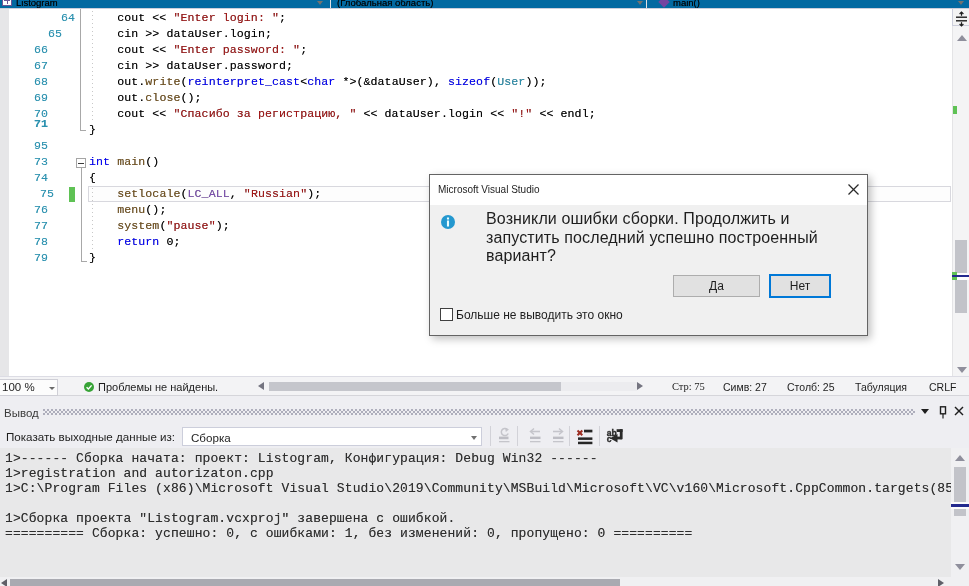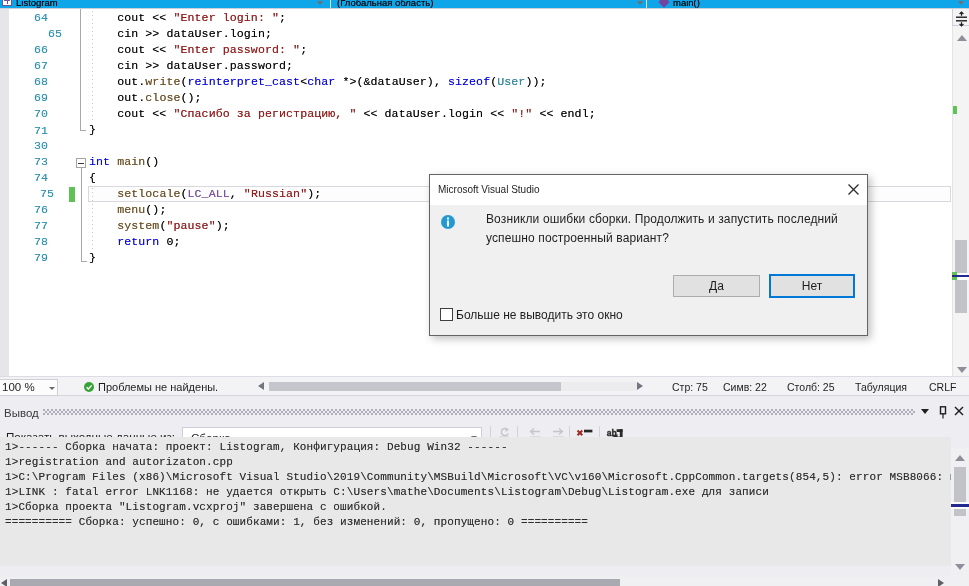--- a/index.html
+++ b/index.html
@@ -12,21 +12,21 @@
 .ln{position:absolute;font-family:"Liberation Mono",monospace;font-size:11.6px;line-height:16px;color:#2b91af;width:48px;text-align:right;left:0;text-shadow:0 0 0.45px rgba(43,145,175,0.5);}
 .kw{color:#0000ff;}
 .st{color:#a31515;}
 .fn{color:#74531f;}
 .mac{color:#7c4fb0;}
 .ty{color:#2b91af;}
 </style>
 </head>
 <body>
 
-<div class="abs" style="left:0;top:0;width:969px;height:9px;background:#0ea5e9;border-bottom:1px solid #cccedb;overflow:hidden;">
+<div class="abs" style="left:0;top:0;width:969px;height:9px;background:#0369a1;border-bottom:1px solid #cccedb;overflow:hidden;">
 
   <div class="abs" style="left:2px;top:-4px;width:10px;height:10px;border:1px solid #6d5596;background:#fff;"></div>
   <div class="abs" style="left:4px;top:0px;width:6px;height:1px;background:#6d5596;"></div>
   <div class="abs" style="left:6.5px;top:-2px;width:1px;height:6px;background:#6d5596;"></div>
   <div class="abs" style="left:16px;top:-3px;font-size:9.5px;color:#000;text-shadow:0 0 0.4px rgba(0,0,0,0.55);">Listogram</div>
 
   <div class="abs" style="left:317px;top:1px;width:0;height:0;border-left:3.5px solid transparent;border-right:3.5px solid transparent;border-top:4px solid #717171;"></div>
   <div class="abs" style="left:330px;top:0px;width:1px;height:9px;background:#e0e0e4;"></div>
   <div class="abs" style="left:337px;top:-3px;font-size:9.5px;color:#000;text-shadow:0 0 0.4px rgba(0,0,0,0.55);">(Глобальная область)</div>
   <div class="abs" style="left:637px;top:1px;width:0;height:0;border-left:3.5px solid transparent;border-right:3.5px solid transparent;border-top:4px solid #717171;"></div>
@@ -50,29 +50,29 @@
 
   <div class="abs" style="left:92px;top:2px;width:1px;height:110px;background-image:repeating-linear-gradient(to bottom,#c8c8c8 0,#c8c8c8 1px,transparent 1px,transparent 4px);"></div>
 
   <div class="abs" style="left:76px;top:149px;width:10px;height:10px;border:1px solid #a5a5a5;background:#fff;"></div>
   <div class="abs" style="left:78px;top:153.5px;width:6px;height:1px;background:#3a3a3a;"></div>
   <div class="abs" style="left:81px;top:159px;width:1px;height:94px;background:#a8a8a8;"></div>
   <div class="abs" style="left:81px;top:252px;width:6px;height:1px;background:#a8a8a8;"></div>
 
   <div class="abs" style="left:92px;top:179px;width:1px;height:62px;background-image:repeating-linear-gradient(to bottom,#c8c8c8 0,#c8c8c8 1px,transparent 1px,transparent 4px);"></div>
 
-  <div class="ln" style="top:1px;">64</div>
+  <div class="ln" style="top:1px;margin-left:27px;">64</div>
   <div class="ln" style="top:17px;padding-left:48px;">65</div>
   <div class="ln" style="top:33px;">66</div>
   <div class="ln" style="top:49px;">67</div>
   <div class="ln" style="top:65px;">68</div>
   <div class="ln" style="top:81px;">69</div>
   <div class="ln" style="top:97px;">70</div>
-  <div class="ln" style="top:114px;">71</div>
-  <div class="ln" style="top:129px;">30</div>
+  <div class="ln" style="top:107px;font-weight:bold;">71</div>
+  <div class="ln" style="top:129px;">95</div>
   <div class="ln" style="top:145px;">73</div>
   <div class="ln" style="top:161px;">74</div>
   <div class="ln" style="top:177px;padding-left:40px;">75</div>
   <div class="ln" style="top:193px;">76</div>
   <div class="ln" style="top:209px;">77</div>
   <div class="ln" style="top:225px;">78</div>
   <div class="ln" style="top:241px;">79</div>
 
   <div class="cl" style="top:1px;">    cout &lt;&lt; <span class="st">"Enter login: "</span>;</div>
   <div class="cl" style="top:17px;">    cin &gt;&gt; dataUser.login;</div>
@@ -128,22 +128,22 @@
   <svg class="abs" style="left:84px;top:5px;" width="10" height="10">
     <circle cx="5" cy="5" r="5" fill="#37a337"></circle>
     <path d="M2.6 5.2 L4.4 7 L7.6 3.4" stroke="#fff" stroke-width="1.4" fill="none"></path>
   </svg>
   <div class="abs" style="left:98px;top:4px;">Проблемы не найдены.</div>
 
   <div class="abs" style="left:258px;top:5px;width:0;height:0;border-top:4.5px solid transparent;border-bottom:4.5px solid transparent;border-right:6px solid #747480;"></div>
   <div class="abs" style="left:269px;top:5px;width:368px;height:9px;background:#ececef;"></div>
   <div class="abs" style="left:269px;top:5px;width:292px;height:9px;background:#c5c6cc;"></div>
   <div class="abs" style="left:637px;top:5px;width:0;height:0;border-top:4.5px solid transparent;border-bottom:4.5px solid transparent;border-left:6px solid #747480;"></div>
-  <div class="abs" style="left:672px;top:4px;font-size:10.5px;">Стр: 75</div>
-  <div class="abs" style="left:723px;top:4px;font-size:10.5px;">Симв: 22</div>
+  <div class="abs" style="left:672px;top:4px;font-size:10.5px;font-family:Liberation Serif, serif;">Стр: 75</div>
+  <div class="abs" style="left:723px;top:4px;font-size:10.5px;">Симв: 27</div>
   <div class="abs" style="left:787px;top:4px;font-size:10.5px;">Столб: 25</div>
   <div class="abs" style="left:855px;top:4px;font-size:10.5px;">Табуляция</div>
   <div class="abs" style="left:929px;top:4px;font-size:10.5px;">CRLF</div>
 </div>
 
 <div class="abs" style="left:0;top:396px;width:969px;height:190px;background:#eeeef2;overflow:hidden;">
 
   <div class="abs" style="left:4px;top:11px;font-size:11.5px;color:#3b3b3b;">Вывод</div>
 
   <div class="abs" style="left:43px;top:13px;width:872px;height:6px;background-image:radial-gradient(circle at 1px 1px,#aeaebc 0.8px,transparent 1.05px),radial-gradient(circle at 1px 1px,#aeaebc 0.8px,transparent 1.05px);background-position:0 0,2px 2px;background-size:4px 4px,4px 4px;"></div>
@@ -199,25 +199,24 @@
 
   <svg class="abs" style="left:606px;top:32px;" width="18" height="17">
     <text x="0.8" y="7.6" font-family="Liberation Sans" font-size="8.5" font-weight="bold" fill="#2a2a2a" stroke="#2a2a2a" stroke-width="0.35">ab</text>
     <text x="0.8" y="13.8" font-family="Liberation Sans" font-size="8.5" font-weight="bold" fill="#2a2a2a" stroke="#2a2a2a" stroke-width="0.35">c</text>
     <rect x="10.6" y="1.2" width="6" height="2.8" fill="#2a2a2a"></rect>
     <rect x="13.8" y="1.2" width="2.8" height="10" fill="#2a2a2a"></rect>
     <rect x="10" y="8.6" width="6" height="2.8" fill="#2a2a2a"></rect>
     <path d="M11.5 6 L11.5 14.4 L4 10.2 Z" fill="#2a2a2a"></path>
   </svg>
 
-  <div class="abs mono" style="left:0;top:41px;width:951px;height:129px;background:#e8e8e9;overflow:hidden;font-size:11px;letter-spacing:0.1px;line-height:15px;color:#2e2e2e;white-space:pre;text-shadow:0 0 0.45px rgba(40,40,40,0.5);">
+  <div class="abs mono" style="left:0;top:52px;width:951px;height:129px;background:#e8e8e9;overflow:hidden;font-size:13px;letter-spacing:0.1px;line-height:15px;color:#2e2e2e;white-space:pre;text-shadow:0 0 0.45px rgba(40,40,40,0.5);">
 <div class="abs" style="left:5px;top:3px;">1&gt;------ Сборка начата: проект: Listogram, Конфигурация: Debug Win32 ------</div>
 <div class="abs" style="left:5px;top:18px;">1&gt;registration and autorizaton.cpp</div>
 <div class="abs" style="left:5px;top:33px;">1&gt;C:\Program Files (x86)\Microsoft Visual Studio\2019\Community\MSBuild\Microsoft\VC\v160\Microsoft.CppCommon.targets(854,5): error MSB8066: настраиваемая сборка</div>
-<div class="abs" style="left:5px;top:48px;">1&gt;LINK : fatal error LNK1168: не удается открыть C:\Users\mathe\Documents\Listogram\Debug\Listogram.exe для записи</div>
 <div class="abs" style="left:5px;top:63px;">1&gt;Сборка проекта "Listogram.vcxproj" завершена с ошибкой.</div>
 <div class="abs" style="left:5px;top:78px;">========== Сборка: успешно: 0, с ошибками: 1, без изменений: 0, пропущено: 0 ==========</div>
   </div>
 
   <div class="abs" style="left:951px;top:52px;width:18px;height:129px;background:#f0f0f2;">
     <div class="abs" style="left:3.5px;top:7px;width:0;height:0;border-left:5px solid transparent;border-right:5px solid transparent;border-bottom:6px solid #8f8f9c;"></div>
     <div class="abs" style="left:3px;top:19px;width:12px;height:49px;background:#c2c3c9;"></div>
     <div class="abs" style="left:0px;top:53.5px;width:18px;height:7.5px;background:#fbfbfc;"></div>
     <div class="abs" style="left:-0.5px;top:56px;width:18.5px;height:2.5px;background:#23298e;"></div>
     <div class="abs" style="left:3.5px;top:116px;width:0;height:0;border-left:5px solid transparent;border-right:5px solid transparent;border-top:6px solid #8f8f9c;"></div>
@@ -237,20 +236,20 @@
       <line x1="0.5" y1="0.5" x2="10.5" y2="10.5" stroke="#2a2a2a" stroke-width="1.2"></line>
       <line x1="10.5" y1="0.5" x2="0.5" y2="10.5" stroke="#2a2a2a" stroke-width="1.2"></line>
     </svg>
   </div>
 
   <svg class="abs" style="left:11px;top:40px;" width="14" height="14">
     <circle cx="7" cy="7" r="7" fill="#2498cf"></circle>
     <rect x="5.95" y="2.5" width="2.1" height="2" fill="#eafdff"></rect>
     <rect x="5.95" y="5.5" width="2.1" height="6" fill="#eafdff"></rect>
   </svg>
-  <div class="abs" style="left:56px;top:35px;width:364px;font-size:12px;letter-spacing:0.12px;line-height:18.5px;color:#1e1e1e;">Возникли ошибки сборки. Продолжить и запустить последний успешно построенный вариант?</div>
+  <div class="abs" style="left:56px;top:35px;width:364px;font-size:16px;letter-spacing:0.12px;line-height:18.5px;color:#1e1e1e;">Возникли ошибки сборки. Продолжить и запустить последний успешно построенный вариант?</div>
 
   <div class="abs" style="left:243px;top:100px;width:87px;height:22px;background:#e1e1e1;border:1px solid #adadad;font-size:12px;color:#1e1e1e;text-align:center;line-height:20px;">Да</div>
-  <div class="abs" style="left:339px;top:99px;width:86px;height:24px;background:#e1e1e1;border:2px solid #0078d7;font-size:12px;color:#1e1e1e;text-align:center;line-height:20px;">Нет</div>
+  <div class="abs" style="left:339px;top:99px;width:62px;height:24px;background:#e1e1e1;border:2px solid #0078d7;font-size:12px;color:#1e1e1e;text-align:center;line-height:20px;">Нет</div>
 
   <div class="abs" style="left:10px;top:133px;width:13px;height:13px;background:#fff;border:1.2px solid #404040;"></div>
   <div class="abs" style="left:26px;top:133px;font-size:12px;color:#1e1e1e;">Больше не выводить это окно</div>
 </div>
 
 </body></html>

